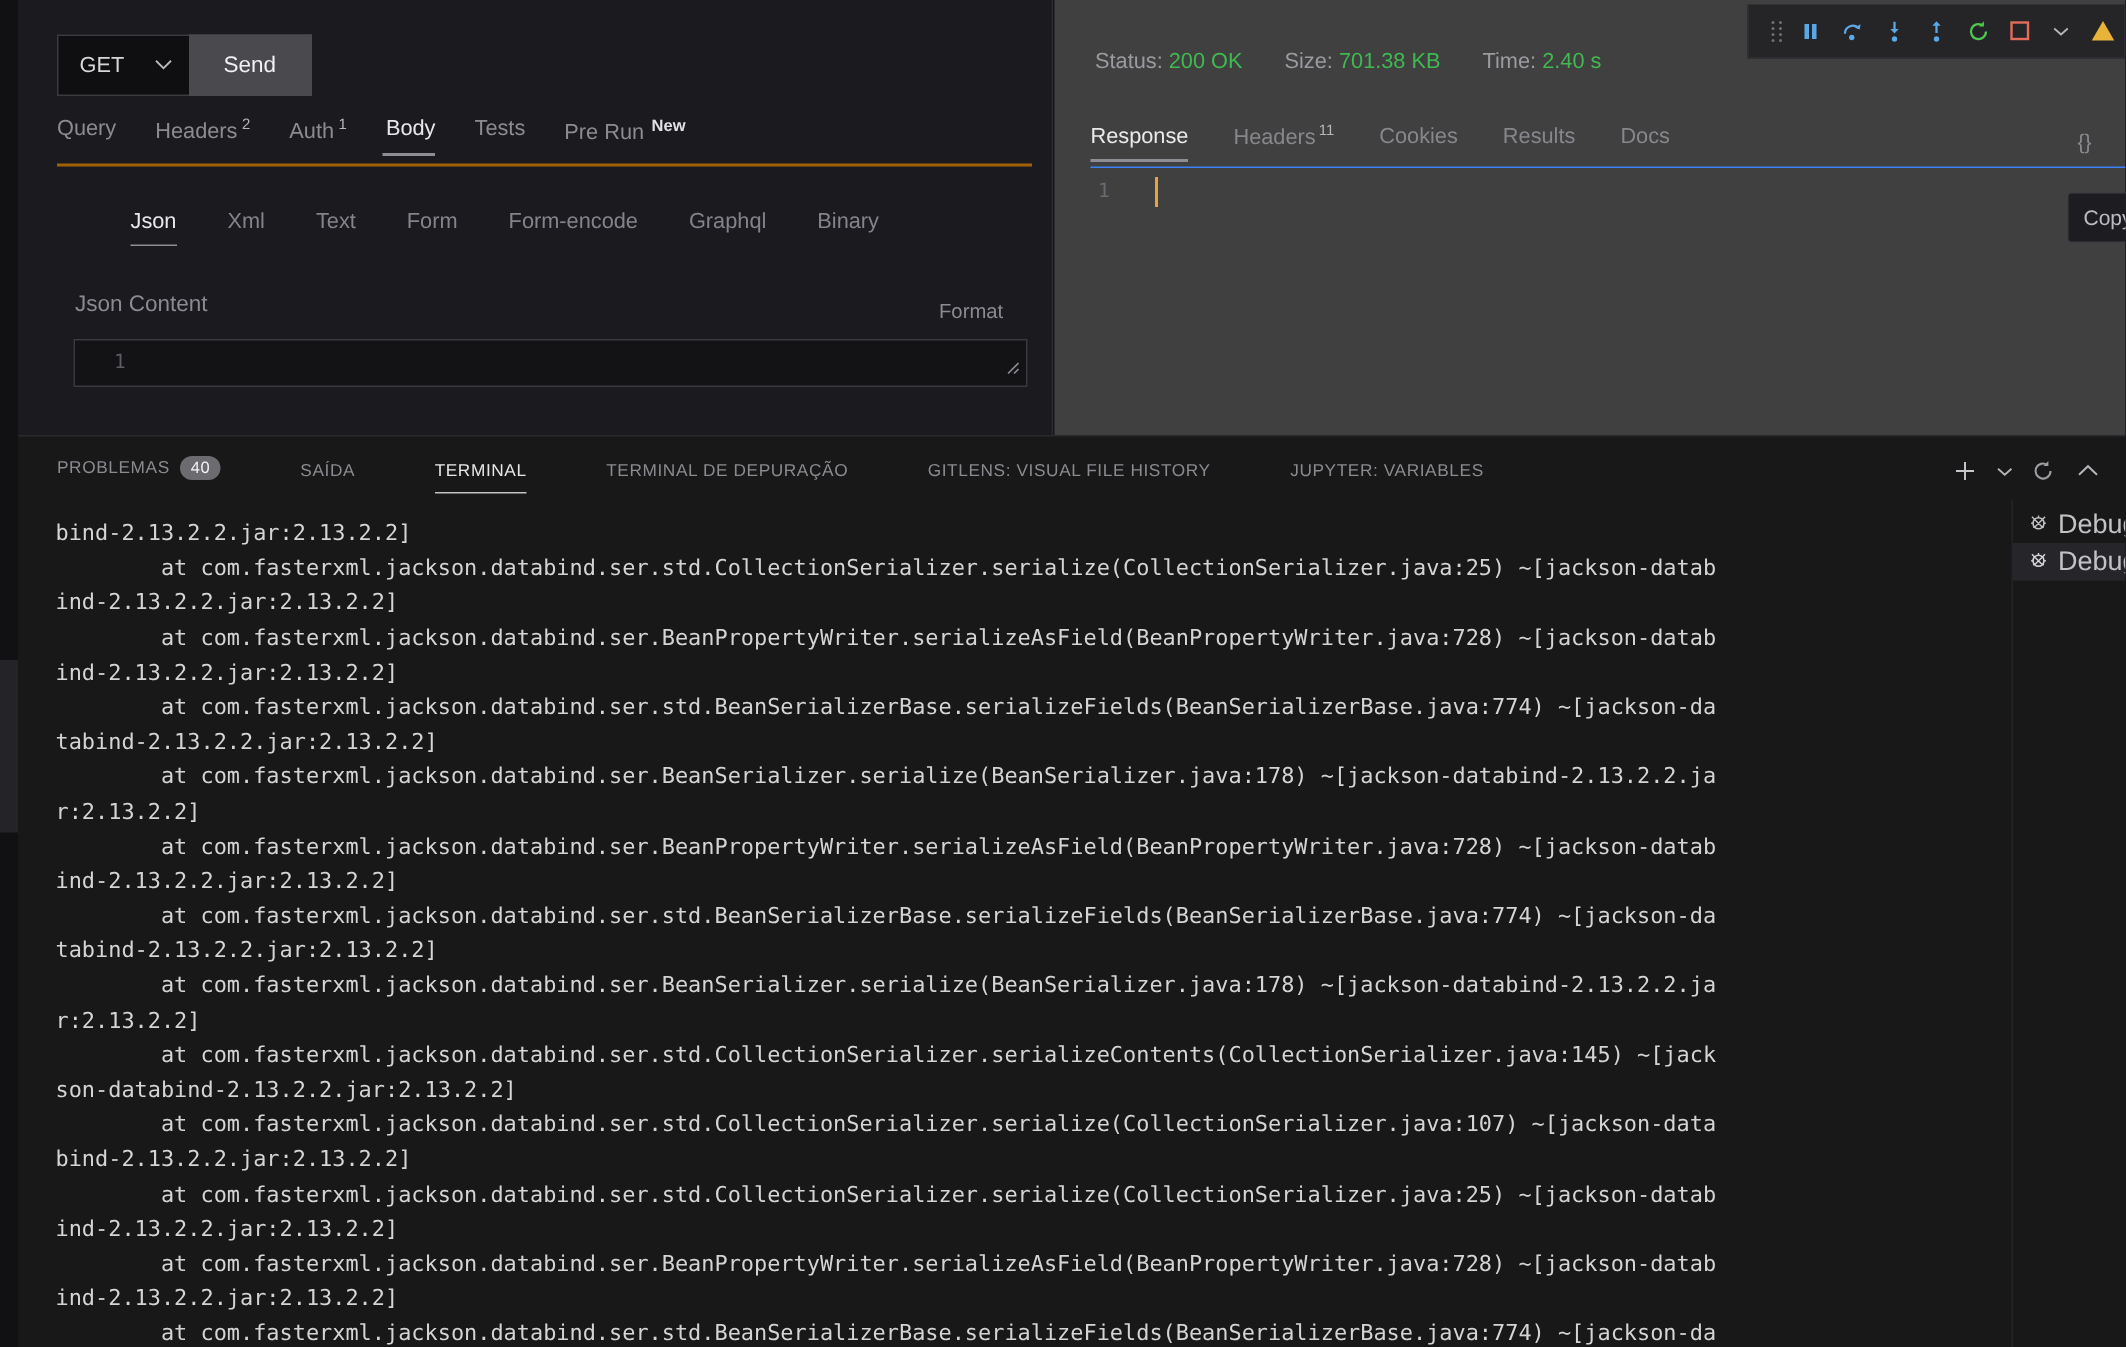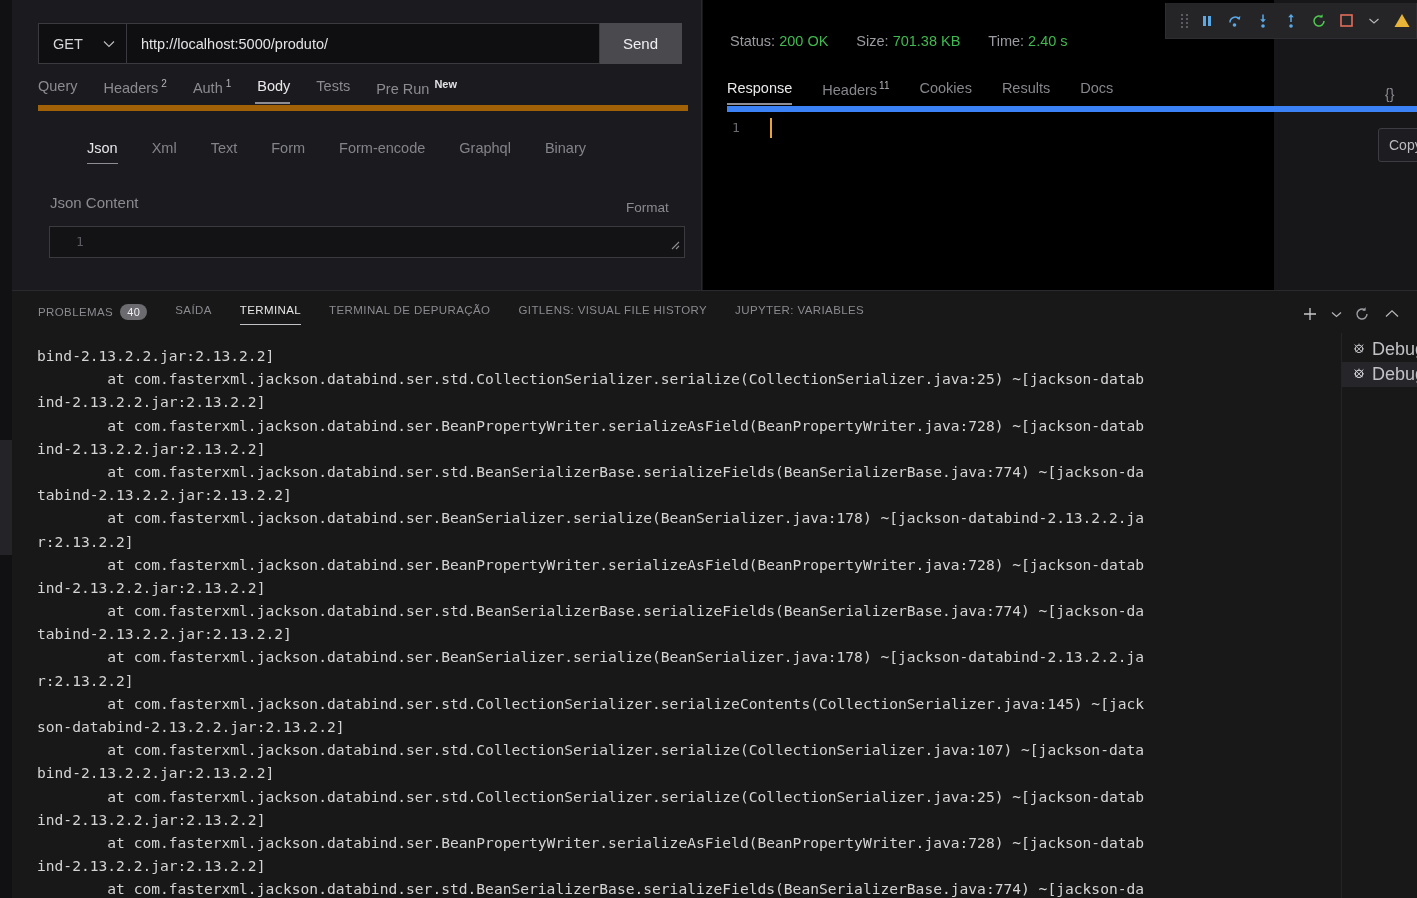--- a/index.html
+++ b/index.html
@@ -48,21 +48,21 @@
     width: 82px; background: #4a4a4e; border: 1px solid #4a4a4e;
     border-left: none;
     display: flex; align-items: center; justify-content: center;
     color: #f0f0f2; font-size: 15px; cursor: pointer;
   }
 
   
   .req-tabs {
     position: absolute; left: 26px; top: 78px; width: 650px; height: 33px;
     display: flex; align-items: flex-start; gap: 0;
-    border-bottom: 6px solid #a16207;
+    border-bottom: 2px solid #a16207;
   }
   .req-tab {
     position: relative; padding: 0 18px 10px 0; margin-right: 8px;
     color: #8b8b90; font-size: 14.5px; cursor: pointer; white-space: nowrap;
   }
   .req-tab.active { color: #e8e8ea; }
   .req-tab.active::after {
     content: ""; position: absolute; left: -2px; right: 18px; bottom: 0;
     height: 2px; background: #8d8d93;
   }
@@ -100,22 +100,22 @@
     padding: 7px 0 0 26px;
     resize: none; overflow: hidden;
   }
   .json-box-grip {
     position: absolute; left: 658px; top: 240px;
     color: #77777d; font-size: 11px; transform: rotate(0deg);
   }
 
   
   .resp-top {
-    position: absolute; left: 703px; top: 0; width: 571px; height: 290px;
-    background: #000000;
+    position: absolute; left: 703px; top: 0; width: 714px; height: 290px;
+    background: #404040;
   }
   .status-row {
     position: absolute; left: 27px; top: 33px;
     display: flex; align-items: baseline; gap: 28px;
     font-size: 14.5px;
   }
   .stat-item .lbl { color: #9a9aa0; }
   .stat-item .val { font-weight: normal; }
 
   
@@ -129,22 +129,22 @@
     width: 32px; height: 30px; display: flex; align-items: center;
     justify-content: center; cursor: pointer;
   }
   .dbg-grip { width: 20px; cursor: grab; }
   .dots { display: grid; grid-template-columns: repeat(2, 3px); gap: 2px; }
   .dots i { width: 2px; height: 2px; background: #6e6e75; border-radius: 50%; display: block; }
 
   
   .resp-tabs {
     position: absolute; left: 727px; top: 80px; width: 690px; height: 32px;
-    display: flex; align-items: flex-start;
-    border-bottom: 6px solid #3b82f6;
+    display: flex; align-items: center;
+    border-bottom: 1px solid #3b82f6;
   }
   .resp-tab {
     position: relative; margin-right: 30px; padding-bottom: 9px;
     color: #86868c; font-size: 14.5px; cursor: pointer; white-space: nowrap;
   }
   .resp-tab.active { color: #eaeaec; }
   .resp-tab.active::after {
     content: ""; position: absolute; left: 0; right: 0; bottom: 0;
     height: 2px; background: #8d8d93;
   }
@@ -177,21 +177,21 @@
   }
 
   
   .panel {
     position: absolute; left: 12px; top: 290px; width: 1405px; height: 608px;
     background: #181818;
     border-top: 1px solid #2a2a2e;
   }
   .panel-tabs {
     position: absolute; left: 26px; top: 13px;
-    display: flex; align-items: flex-start;
+    display: flex; align-items: flex-end; gap: 25px;
   }
   .panel-tab {
     position: relative; margin-right: 28px; padding-bottom: 8px;
     color: #8a8a90; font-size: 11.5px; letter-spacing: 0.4px;
     cursor: pointer; white-space: nowrap;
     display: flex; align-items: center; gap: 7px;
   }
   .panel-tab.active { color: #e6e6e8; }
   .panel-tab.active::after {
     content: ""; position: absolute; left: 0; right: 0; bottom: -1px;
@@ -253,23 +253,20 @@
 <div class="tc-top">
 
   <div class="url-row">
     <div class="method-select">
       <span>GET</span>
       <span class="chev">
         <svg width="12" height="8" viewBox="0 0 12 8" fill="none">
             <path d="M1 1.5L6 6.5L11 1.5" stroke="#b9b9bd" stroke-width="1.2"></path>
           </svg>
       </span>
-    </div>
-    <div class="url-input">
-      <span>http://localhost:5000/produto/</span>
     </div>
     <div class="send-btn">Send</div>
   </div>
 
   <div class="req-tabs">
     <div class="req-tab">
       <span>Query</span>
     </div>
     <div class="req-tab">
       <span>Headers</span><sup>2</sup>

